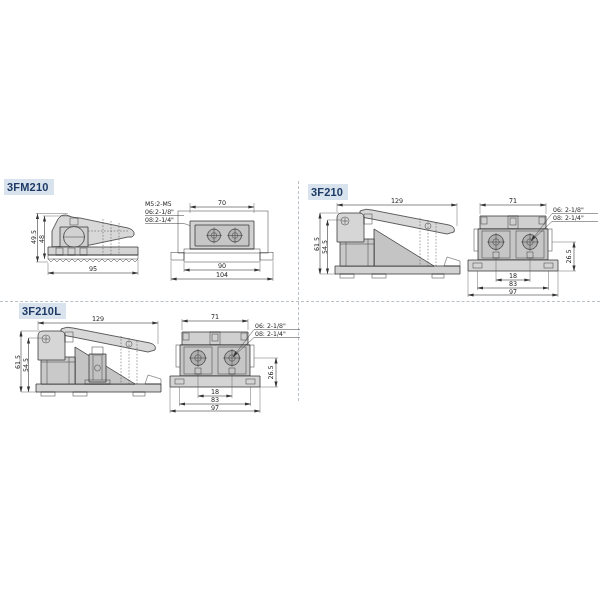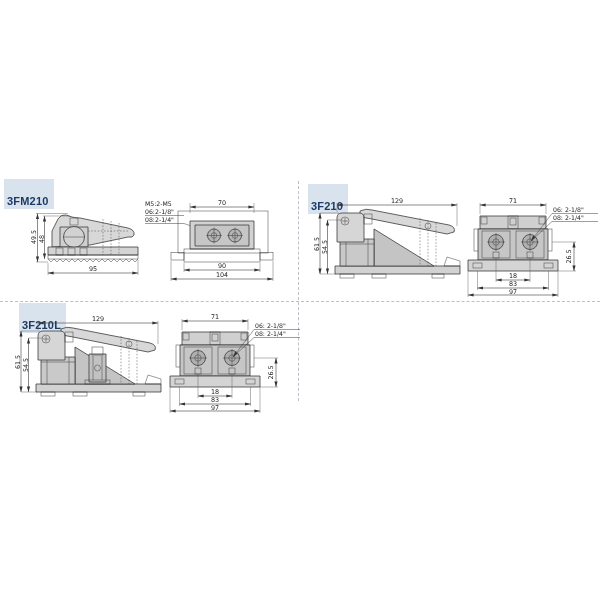--- a/index.html
+++ b/index.html
@@ -1,20 +1,20 @@
 <!DOCTYPE html>
 <html><head>
 <meta charset="utf-8">
 <style>
   html,body{margin:0;padding:0;}
   body{width:600px;height:600px;background:#ffffff;position:relative;overflow:hidden;
        font-family:"Liberation Sans", sans-serif;}
   .canvas{position:absolute;inset:0;}
   .model-label{position:absolute;display:inline-block;background:#d9e3ee;color:#1c3a64;
-       font-weight:bold;font-size:11px;line-height:13px;padding:16px 5px 1px 3px;letter-spacing:.2px;}
+       font-weight:bold;font-size:11px;line-height:13px;padding:2px 5px 1px 3px;letter-spacing:.2px;}
   .divider-h{position:absolute;left:0;top:301px;width:600px;height:0;border-top:1px dashed #b9c0c7;}
   .divider-v{position:absolute;left:298px;top:181px;height:220px;width:0;border-left:1px dashed #b9c0c7;}
   svg{position:absolute;overflow:visible;}
   .dim{stroke:#3c3c3c;stroke-width:.6;fill:none;}
   .ext{stroke:#5a5a5a;stroke-width:.45;fill:none;}
   .out{stroke:#3c3c3c;stroke-width:.8;stroke-linejoin:round;}
   .thin{stroke:#3c3c3c;stroke-width:.5;fill:none;}
   .hid{stroke:#4a4a4a;stroke-width:.5;stroke-dasharray:1.6 1.6;fill:none;}
   .dimtxt{font:6.4px "DejaVu Sans", sans-serif;fill:#1c1c1c;}
   .notetxt{font:6.2px "DejaVu Sans", sans-serif;fill:#1c1c1c;}

